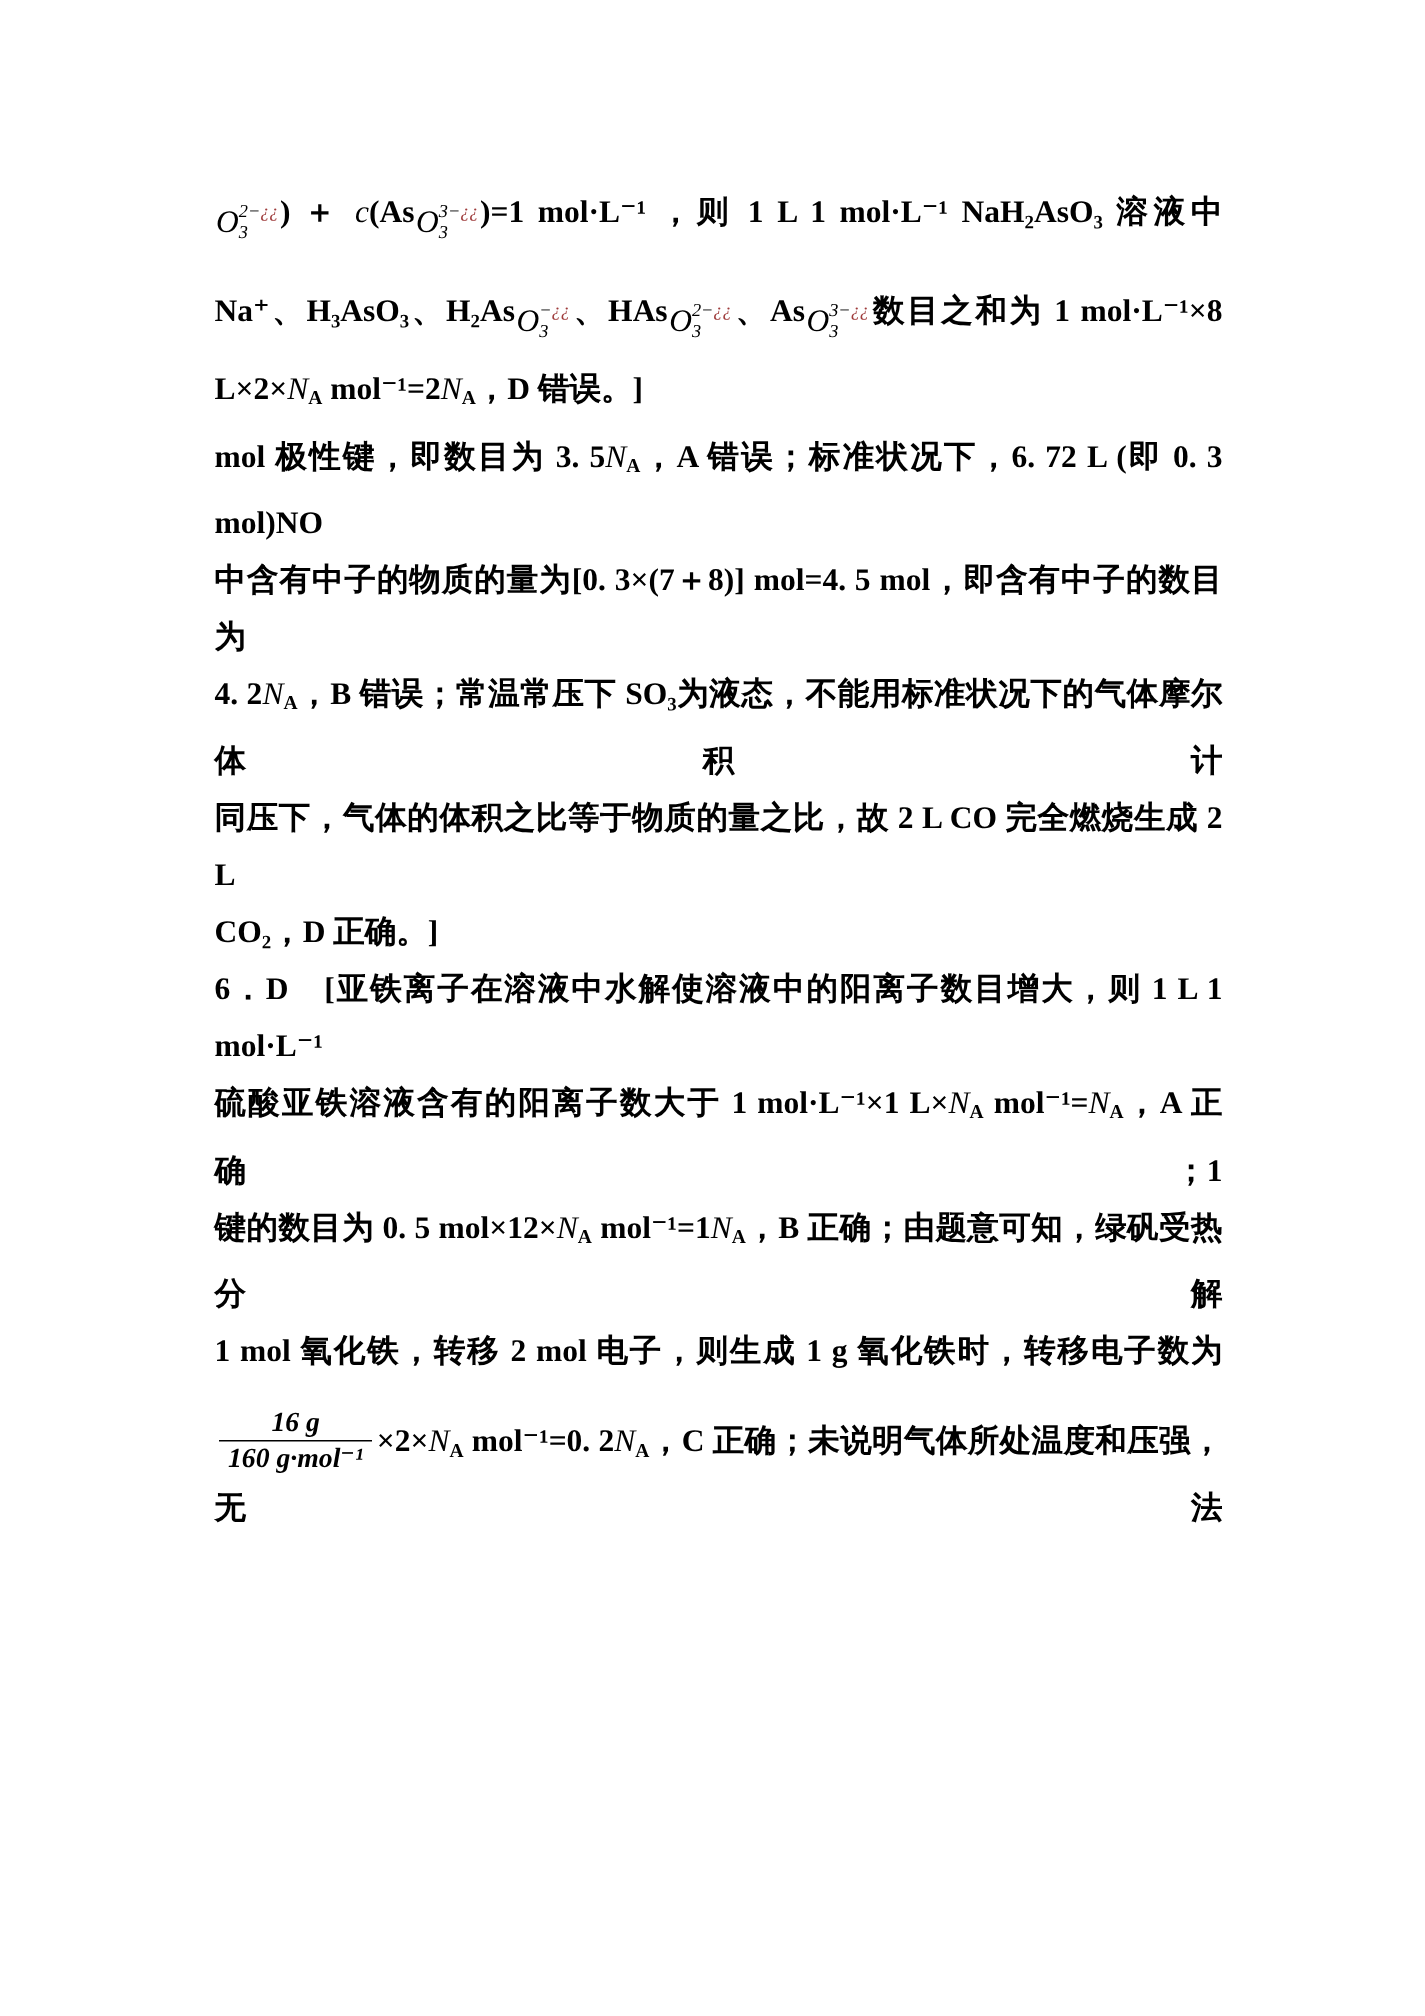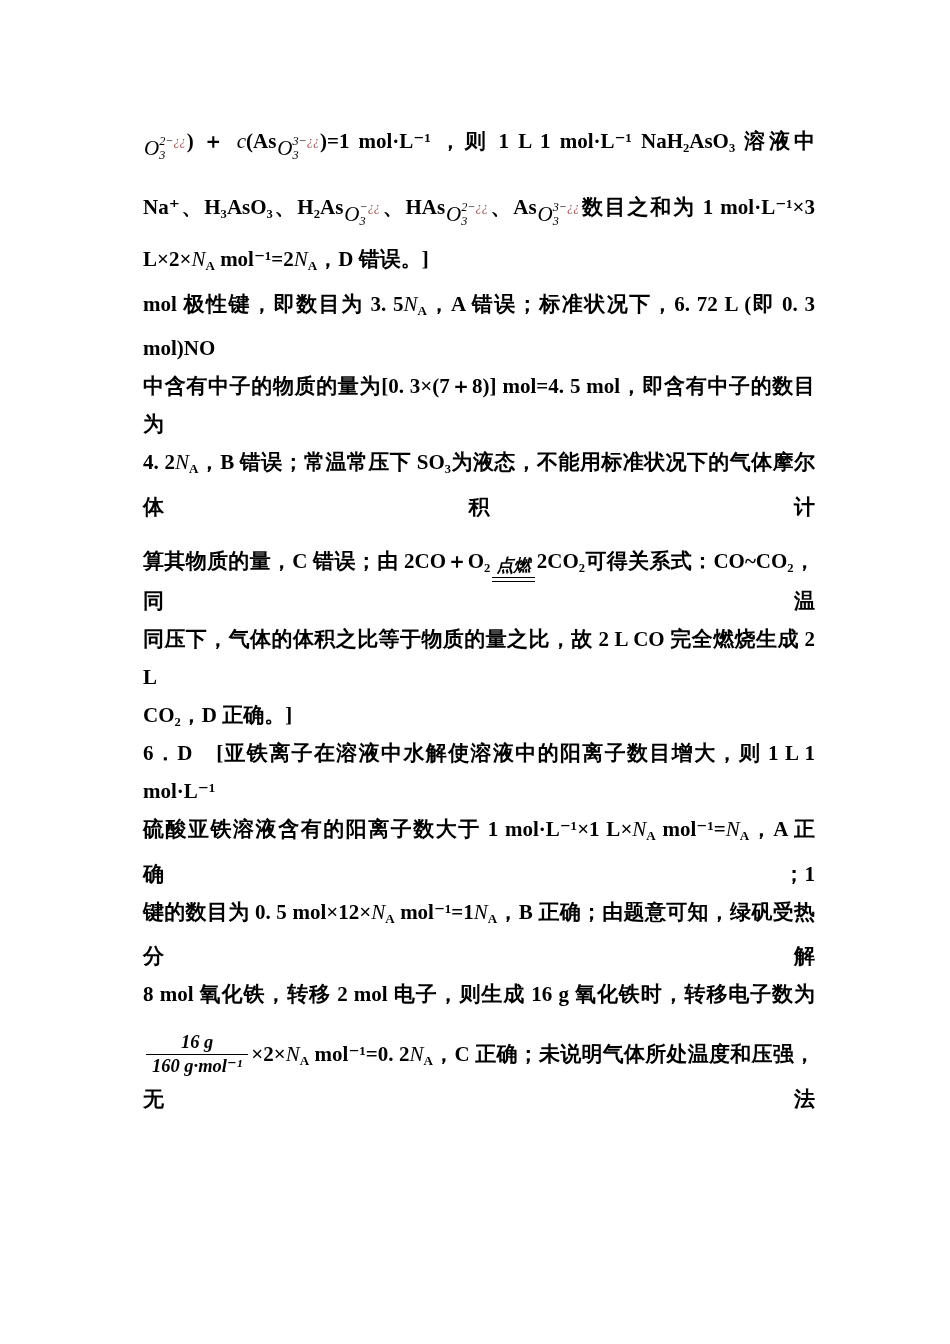--- a/index.html
+++ b/index.html
@@ -128,34 +128,33 @@
           <span class="chem-stack">
             <span class="chem-sup"><span class="m">2−</span><span class="r">¿¿</span></span>
             <span class="chem-sub">3</span>
           </span>
         </span><span>、As</span><span class="chem">
           <span class="chem-base">O</span>
           <span class="chem-stack">
             <span class="chem-sup"><span class="m">3−</span><span class="r">¿¿</span></span>
             <span class="chem-sub">3</span>
           </span>
-        </span><span>数目之和为 1 mol·L⁻¹×3</span></div>
+        </span><span>数目之和为 1 mol·L⁻¹×8</span></div>
       <div class="line last"><span>L×2×</span><span class="m">N</span><span class="sb">A</span><span> mol⁻¹=2</span><span class="m">N</span><span class="sb">A</span><span>，D 错误。]</span></div>
     </div>
     <div class="para">
       <div class="line"><span>mol 极性键，即数目为 3. 5</span><span class="m">N</span><span class="sb">A</span><span>，A 错误；标准状况下，6. 72 L (即 0. 3 mol)NO</span></div>
       <div class="line"><span>中含有中子的物质的量为[0. 3×(7＋8)] mol=4. 5 mol，即含有中子的数目为</span></div>
       <div class="line"><span>4. 2</span><span class="m">N</span><span class="sb">A</span><span>，B 错误；常温常压下 SO₃为液态，不能用标准状况下的气体摩尔体积计</span></div>
-      <div class="line has-cond"><span>算其物质的量，C 错误；由 2CO＋O₂</span><span class="cond"><span class="cond-text">点燃</span><span class="cond-underline"></span></span><span>2CO₂可得关系式：CO~CO₂，同温</span></div>
       <div class="line"><span>同压下，气体的体积之比等于物质的量之比，故 2 L CO 完全燃烧生成 2 L</span></div>
       <div class="line last"><span>CO₂，D 正确。]</span></div>
     </div>
     <div class="para">
       <div class="line"><span>6．D　[亚铁离子在溶液中水解使溶液中的阳离子数目增大，则 1 L 1 mol·L⁻¹</span></div>
       <div class="line"><span>硫酸亚铁溶液含有的阳离子数大于 1 mol·L⁻¹×1 L×</span><span class="m">N</span><span class="sb">A</span><span> mol⁻¹=</span><span class="m">N</span><span class="sb">A</span><span>，A 正确；1</span></div>
       <div class="line"><span>键的数目为 0. 5 mol×12×</span><span class="m">N</span><span class="sb">A</span><span> mol⁻¹=1</span><span class="m">N</span><span class="sb">A</span><span>，B 正确；由题意可知，绿矾受热分解</span></div>
-      <div class="line"><span>8 mol 氧化铁，转移 2 mol 电子，则生成 16 g 氧化铁时，转移电子数为</span></div>
+      <div class="line"><span>1 mol 氧化铁，转移 2 mol 电子，则生成 1 g 氧化铁时，转移电子数为</span></div>
       <div class="line has-frac"><span class="frac">
           <span class="frac-n">16 g</span>
           <span class="frac-d">160 g·mol⁻¹</span>
         </span><span>×2×</span><span class="m">N</span><span class="sb">A</span><span> mol⁻¹=0. 2</span><span class="m">N</span><span class="sb">A</span><span>，C 正确；未说明气体所处温度和压强，无法</span></div>
     </div>
   </div>
 
 </body></html>

